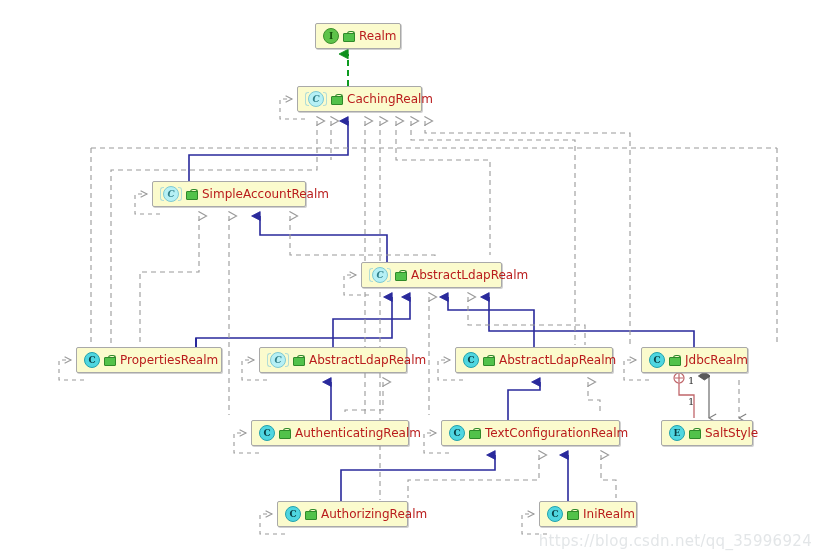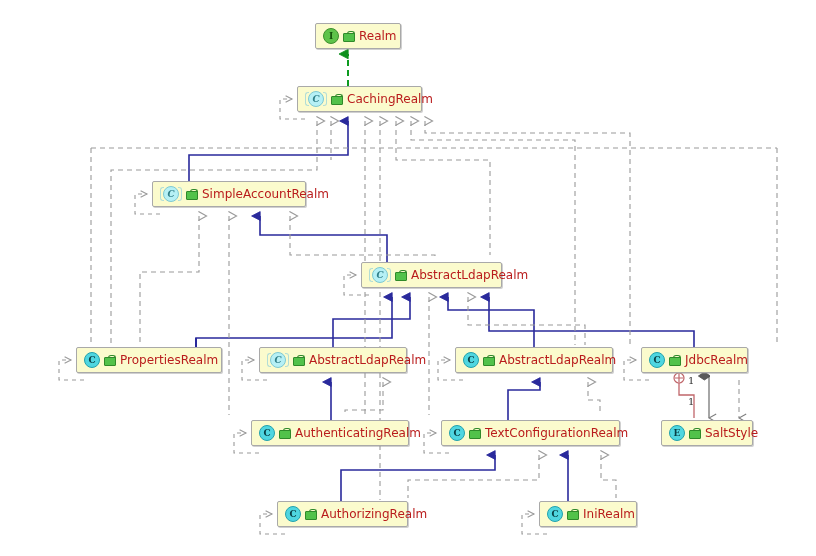--- a/index.html
+++ b/index.html
@@ -410,14 +410,15 @@
     <span class="lock">
         <span class="shackle"></span>
         <span class="body"></span>
       </span>
     <span class="node-label">IniRealm</span>
   </div>
 
   <span class="mult" style="left:688px;top:375px;">1</span>
   <span class="mult" style="left:688px;top:396px;">1</span>
 
+  <div class="watermark">https://blog.csdn.net/qq_35996924</div>
 
 </div>
 
 </body></html>

